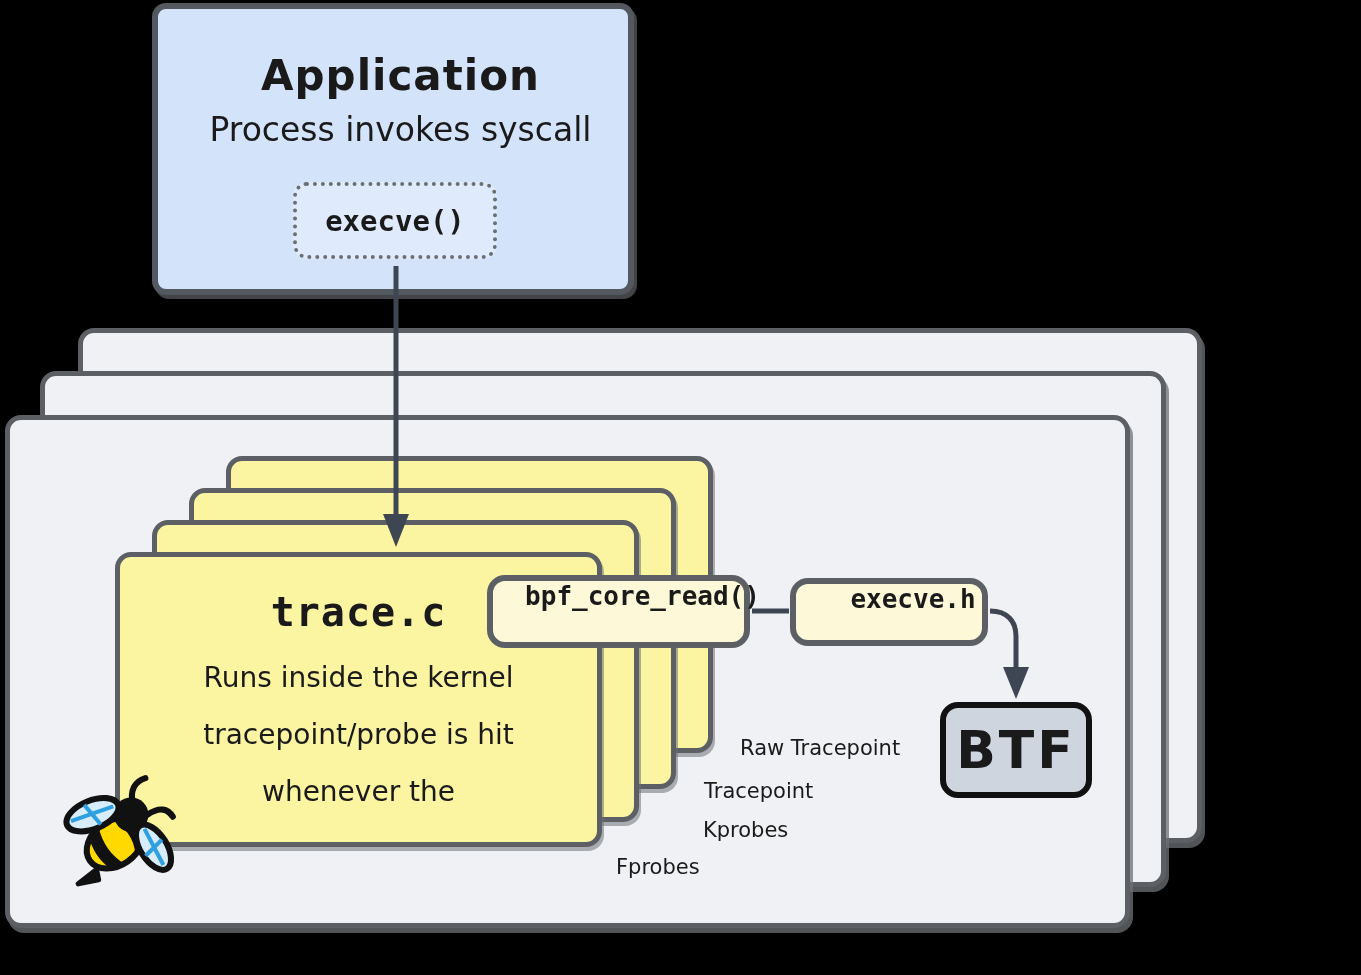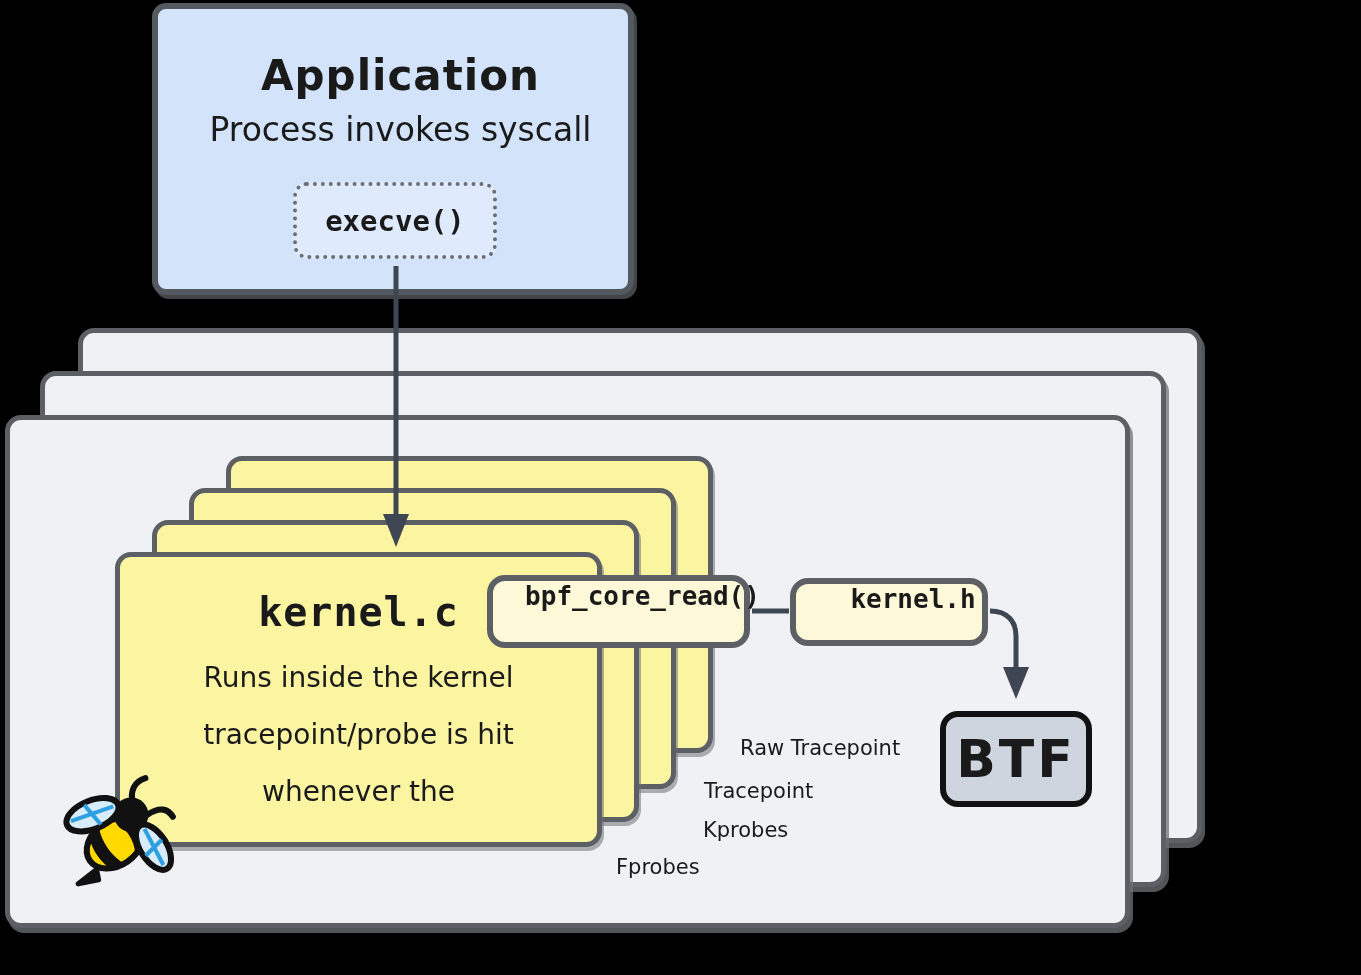--- a/index.html
+++ b/index.html
@@ -108,21 +108,20 @@
   .btf-box{
     position:absolute;
     left:940px;top:702px;width:152px;height:96px;
     background:var(--color-btf-fill);
     border:6px solid var(--color-btf-border);
     border-radius:18px;
     display:flex;align-items:center;justify-content:center;
     font-size:52px;
     font-weight:600;
     letter-spacing:3px;
-    margin-top:9px;
   }
   
   .hook-label{
     position:absolute;
     font-size:21px;
     white-space:nowrap;
   }
   .hook-raw-tracepoint{left:740px;top:736px;}
   .hook-tracepoint{left:704px;top:779px;}
   .hook-kprobes{left:661px;top:818px;margin-left:42px;}
@@ -142,21 +141,21 @@
 <div class="canvas">
 
   <div class="layer layer-3"></div>
   <div class="layer layer-2"></div>
   <div class="layer layer-1"></div>
 
   <div class="card card-4"></div>
   <div class="card card-3"></div>
   <div class="card card-2"></div>
   <div class="card card-1">
-    <div class="card-title">kernel.c</div>
+    <div class="card-title">trace.c</div>
     <div class="card-desc">
       <div>Runs inside the kernel</div>
       <div>tracepoint/probe is hit</div>
       <div>whenever the</div>
     </div>
   </div>
 
   <div class="hook-label hook-raw-tracepoint">Raw Tracepoint</div>
   <div class="hook-label hook-tracepoint">Tracepoint</div>
   <div class="hook-label hook-kprobes">Kprobes</div>
@@ -167,21 +166,21 @@
     <div class="app-subtitle">Process invokes syscall</div>
   </div>
   <div class="execve-chip">
     <span>execve()</span>
   </div>
 
   <div class="chip chip-core-read">
     <span>bpf_core_read()</span>
   </div>
   <div class="chip chip-vmlinux">
-    <span>kernel.h</span>
+    <span>execve.h</span>
   </div>
   <div class="btf-box">
     <span>BTF</span>
   </div>
 
   <svg class="bee" viewBox="0 0 120 120" aria-hidden="true">
     <g>
 
       <path d="M34,96 L16,110 L36,106 Z" fill="#111" stroke="#111" stroke-width="5" stroke-linejoin="round"></path>
 

